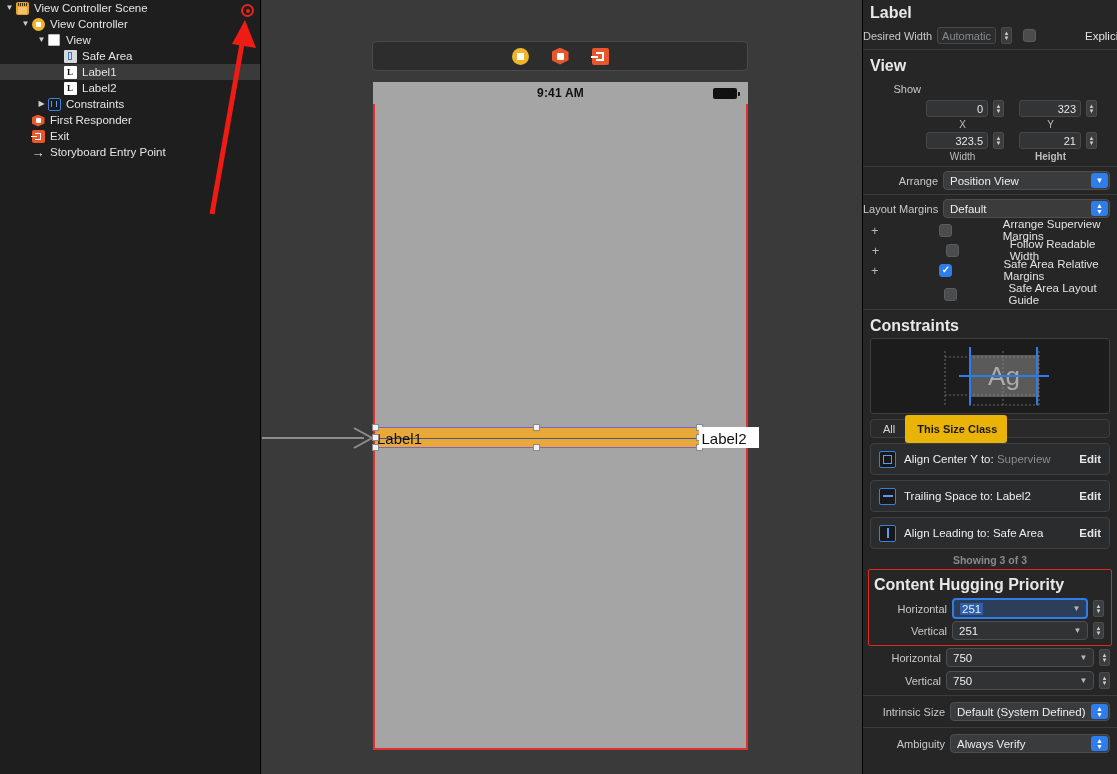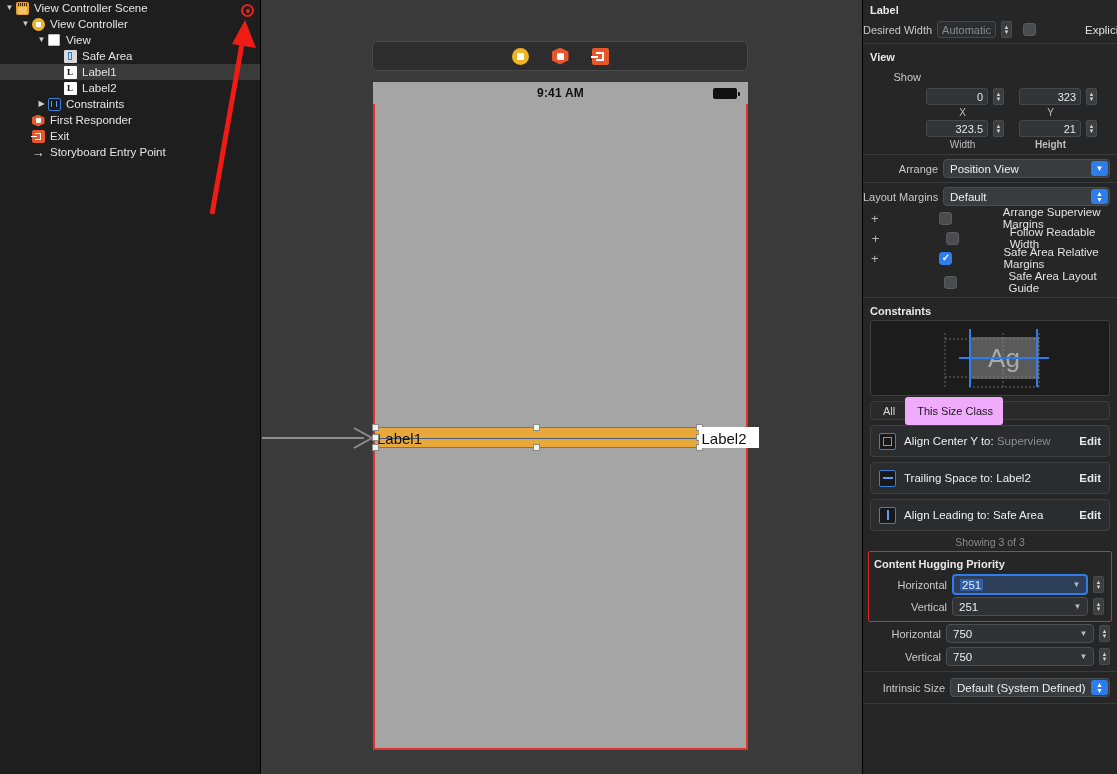--- a/index.html
+++ b/index.html
@@ -148,21 +148,21 @@
     background: #f2f2f2; border: 1px solid #8a8a8a;
   }
   #entry-arrow { position: absolute; left: -113px; top: 323px; width: 115px; height: 22px; }
 
   
   #inspector {
     position: absolute; right: 0; top: 0; width: 255px; height: 774px;
     background: #262626; border-left: 1px solid #000;
     overflow: hidden; font-size: 11px;
   }
-  .sec-title { font-size: 11px; font-weight: 700; color: #e8e8e8; padding: 4px 16px 3px 7px; }
+  .sec-title { font-size: 16px; font-weight: 700; color: #e8e8e8; padding: 4px 16px 3px 7px; }
   .hr { height:1px; background:#3b3b3b; margin: 3px 0; }
   .row { display:flex; align-items:center; height: 21px; padding: 0 7px 0 0; gap: 5px; }
   .lbl { text-align: right; color: #c9c9c9; font-size: 11px; white-space: nowrap; }
   .field {
     background: #333436; border: 1px solid #47484a; border-radius: 3px;
     height: 17px; display:flex; align-items:center; padding: 0 4px;
     color: #e6e6e6; font-size: 11px;
   }
   .field.dis { color:#8a8a8a; background:#2c2d2f; }
   .field.num { justify-content: flex-end; }
@@ -197,31 +197,31 @@
   #ag-box {
     margin: 0 7px; height: 76px; background:#1c1c1c; border:1px solid #3e3e3e; border-radius:3px;
     position: relative; overflow:hidden;
   }
   #seg {
     margin: 5px 7px 0 7px; height:19px; background:#2a2a2a; border:1px solid #3e3e3e; border-radius:4px;
     display:flex; align-items:center; padding: 2px;
   }
   .seg-btn { flex:none; height:28px; display:flex;align-items:center;justify-content:center;
     font-size:11px; color:#d6d6d6; padding: 0 10px; border-radius:3px; }
-  .seg-btn.on { background:#f0abfc; color:#1a1a1a; font-weight:400;padding-left:12px; }
+  .seg-btn.on { background:#eab308; color:#1a1a1a; font-weight:700;padding-left:12px; }
   .cst-row {
     margin: 5px 7px 0 7px; height: 32px; background:#2b2c2e; border:1px solid #3f4042; border-radius:4px;
     display:flex; align-items:center; padding: 0 8px; gap: 8px;
   }
   .cst-ic { width:17px;height:17px;background:#18181a;border:1.5px solid #3b7fdd;border-radius:2px;flex:none;
     display:flex;align-items:center;justify-content:center;}
   .cst-txt { flex:1; font-size:11.5px; color:#ededed; }
   .cst-txt .dim { color:#8d8d8d; }
   .cst-edit { font-size:11.5px; font-weight:700; color:#e8e8e8; }
-  #showing { text-align:center; font-size:10.5px; color:#8a8a8a; padding: 5px 0 3px; }
+  #showing { text-align:center; font-size:10.5px; color:#8a8a8a; padding: 5px 0 3px; font-weight: bold; }
   #hug-box {
     margin: 0 5px; border: 1.5px solid #e02a1e; border-radius: 2px; padding: 2px 0 4px 0;
   }
 </style>
 </head>
 <body>
 
 <div id="app">
 
   <div id="outline">
@@ -586,14 +586,24 @@
       <span class="lbl" style="width:82px;">Intrinsic Size</span>
       <span class="popup" style="flex:1;">
         <span>Default (System Defined)</span>
         <span class="chev">
             <span>▲</span>
             <span>▼</span>
           </span>
       </span>
     </div>
     <div class="hr"></div>
+    <div class="row" style="height:25px;">
+      <span class="lbl" style="width:82px;">Ambiguity</span>
+      <span class="popup" style="flex:1;">
+        <span>Always Verify</span>
+        <span class="chev">
+            <span>▲</span>
+            <span>▼</span>
+          </span>
+      </span>
+    </div>
   </div>
 </div>
 
 </body></html>

